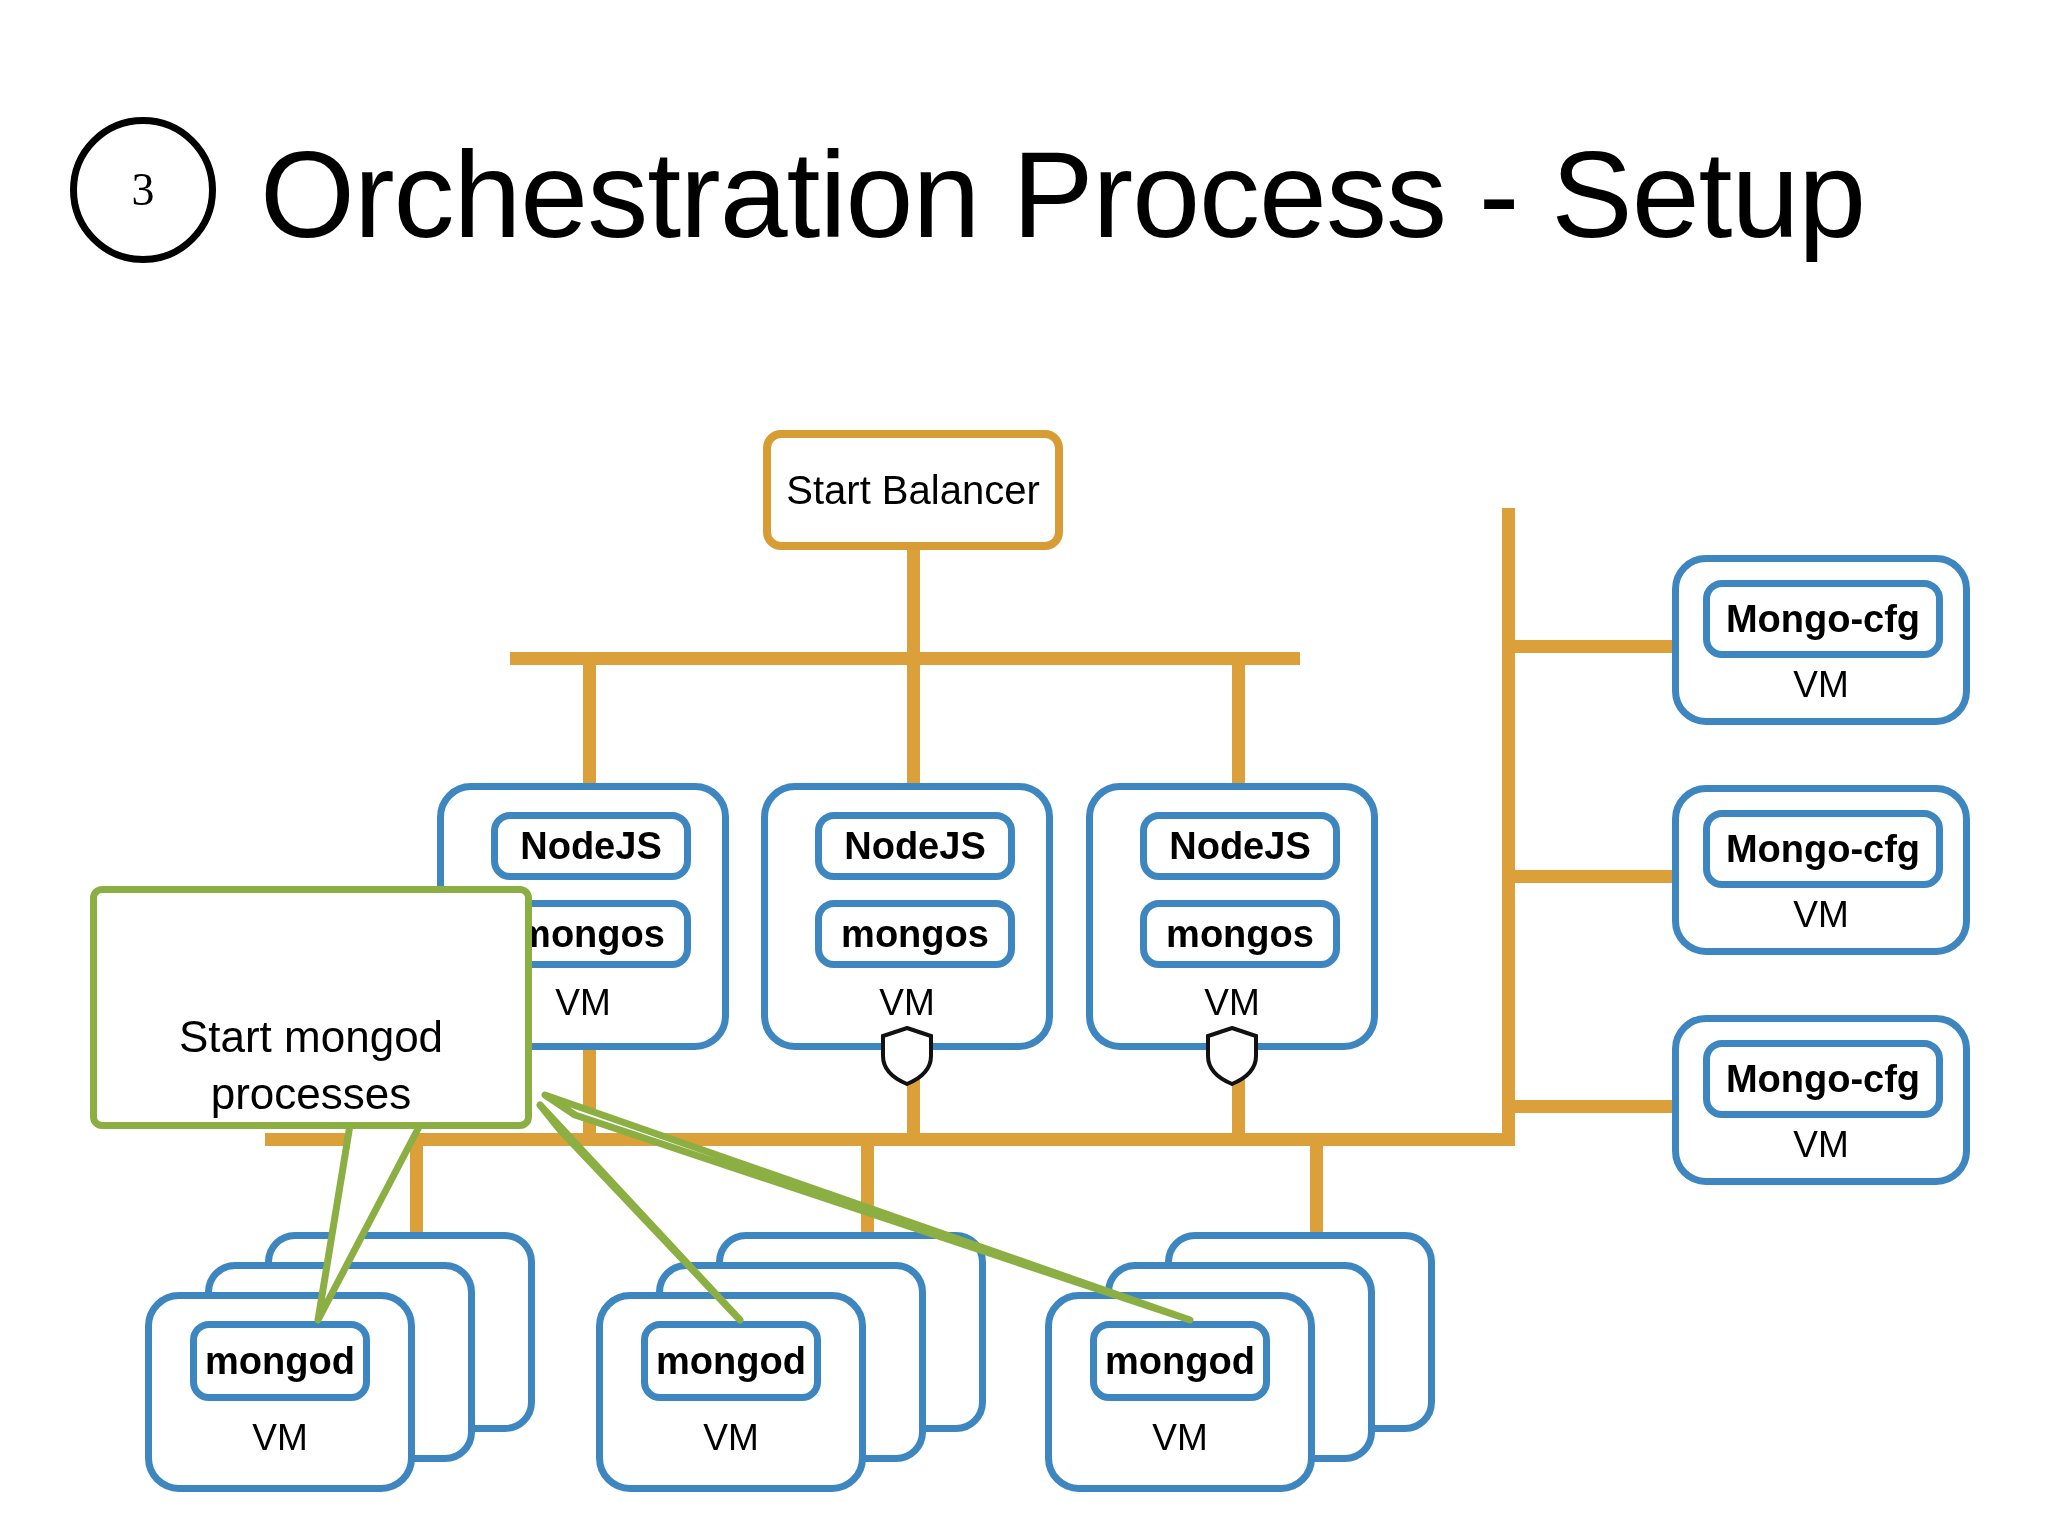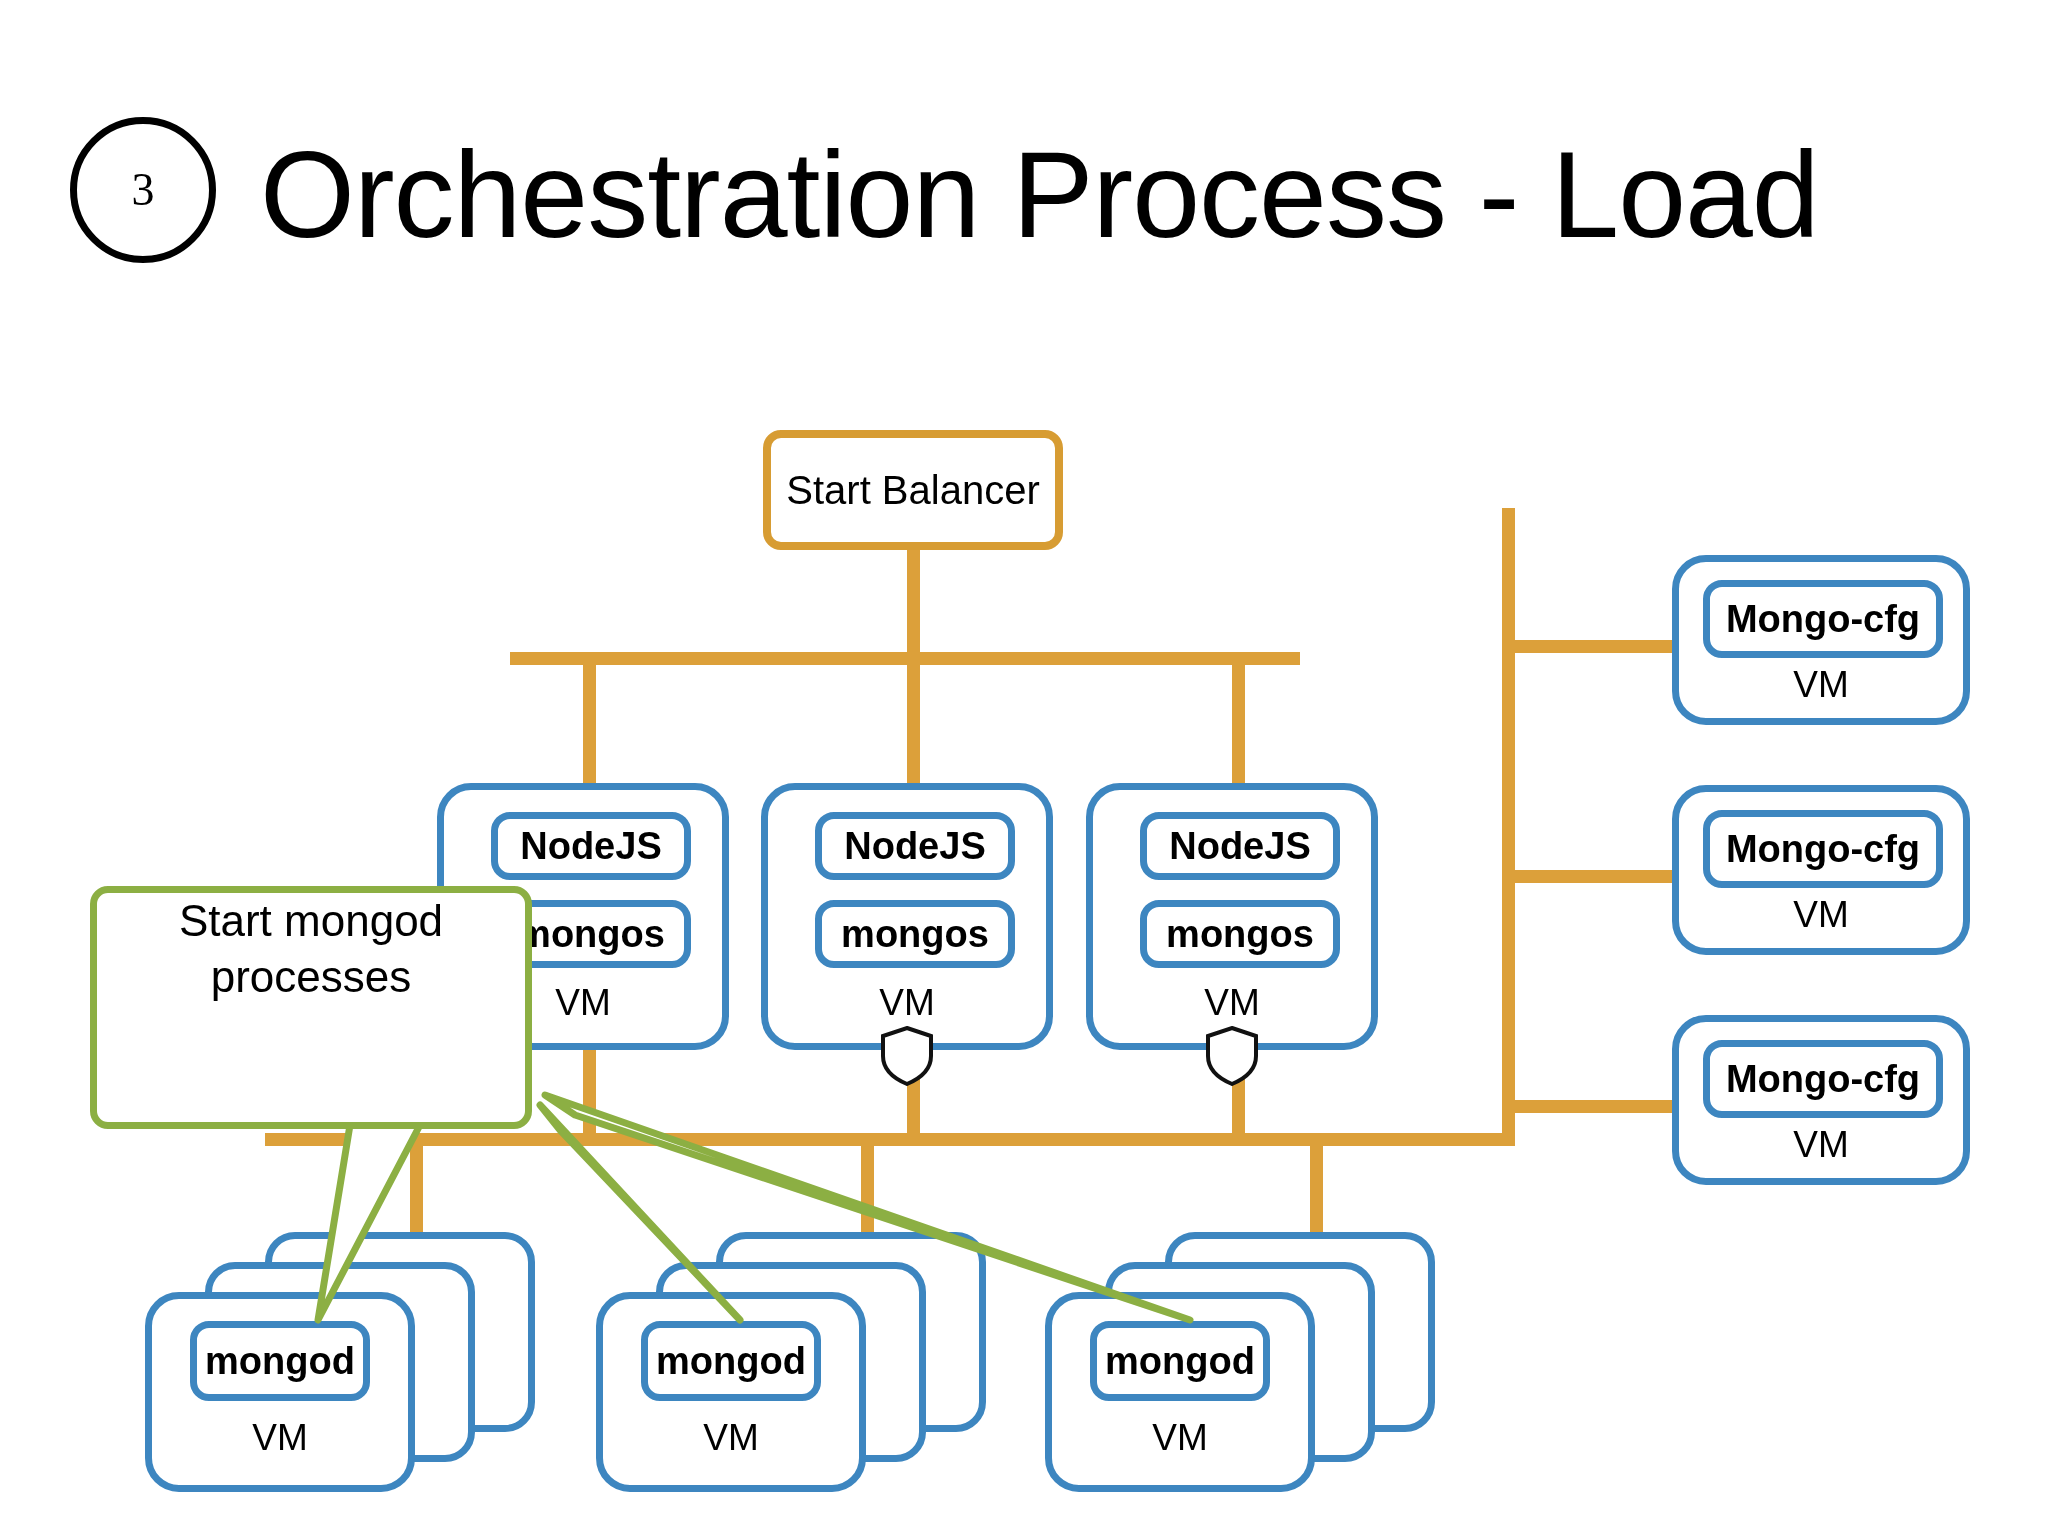--- a/index.html
+++ b/index.html
@@ -138,24 +138,24 @@
 
   
   #callout {
     position: absolute;
     left: 90px;
     top: 886px;
     width: 442px;
     height: 243px;
     box-sizing: border-box;
     border: 7px solid #8CAF43;
-    border-radius: 18px;
+    border-radius: 12px;
     background: #ffffff;
     display: flex;
-    align-items: flex-start;
+    align-items: flex-end;
     justify-content: center;
     z-index: 40;
   }
   #callout-text {
     font-size: 44px;
     line-height: 1.28;
     text-align: center;
     color: #000000;
     padding: 0 26px;
   }
@@ -171,21 +171,21 @@
 </style>
 </head>
 <body>
 
 <div id="slide">
 
   <div id="title-row">
     <div id="step-badge">
       <span id="step-badge-number">3</span>
     </div>
-    <div id="page-title">Orchestration Process - Load</div>
+    <div id="page-title">Orchestration Process - Setup</div>
   </div>
 
   <div class="conn conn-v" style="left:907px; top:550px; height:108px;"></div>
 
   <div class="conn conn-h" style="left:510px; top:652px; width:790px;"></div>
 
   <div class="conn conn-v" style="left:583px; top:652px; height:132px;"></div>
   <div class="conn conn-v" style="left:907px; top:652px; height:132px;"></div>
   <div class="conn conn-v" style="left:1232px; top:652px; height:132px;"></div>
 

